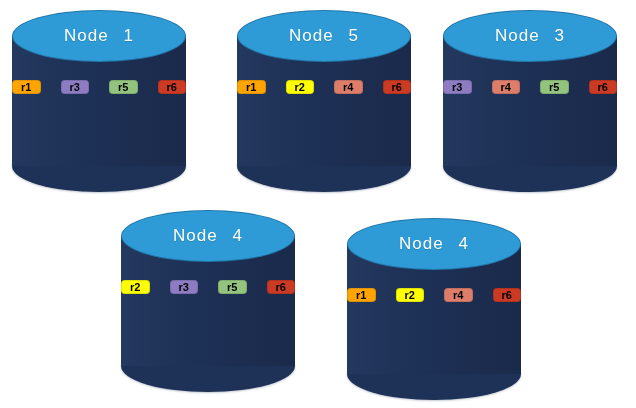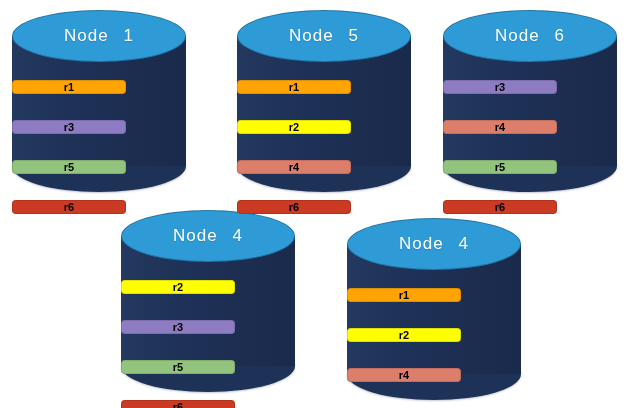--- a/index.html
+++ b/index.html
@@ -23,21 +23,21 @@
     border-radius:50%; background:#2E9BD6;
     border:1px solid rgba(12,45,80,0.35); box-sizing:border-box;
     display:flex; align-items:center; justify-content:center; z-index:4;
   }
   .cyl-title {
     color:#ffffff; font-size:17px; letter-spacing:1px; word-spacing:9px;
     text-shadow:0 1px 1px rgba(0,0,0,0.15);
   }
   .bars {
     position:absolute; left:0; top:70px; width:100%; z-index:5;
-    display:flex; flex-direction:column; align-items:flex-start; gap:26px;
+    display:flex; flex-direction:row; align-items:flex-end; gap:20px;
   }
   .bar {
     width:114px; height:14px; border-radius:4px;
     display:flex; align-items:center; justify-content:center;
     box-shadow:0 0 0 1px rgba(0,0,0,0.12) inset;
   }
   .bar span {
     font-size:11px; font-weight:bold; color:#000; line-height:1;
   }
 </style>
@@ -87,21 +87,21 @@
         <div class="bar" style="background: rgb(203, 58, 34);">
           <span style="color: rgb(0, 0, 0);">r6</span>
         </div>
       </div>
   </div>
 
   <div class="cyl" style="left: 443px; top: 10px;">
     <div class="cyl-bottom"></div>
     <div class="cyl-body"></div>
     <div class="cyl-top">
-      <span class="cyl-title">Node 6</span>
+      <span class="cyl-title">Node 3</span>
     </div>
     <div class="bars">
         <div class="bar" style="background: rgb(142, 124, 195);">
           <span style="color: rgb(0, 0, 0);">r3</span>
         </div>
         <div class="bar" style="background: rgb(221, 126, 107);">
           <span style="color: rgb(0, 0, 0);">r4</span>
         </div>
         <div class="bar" style="background: rgb(147, 196, 125);">
           <span style="color: rgb(0, 0, 0);">r5</span>

